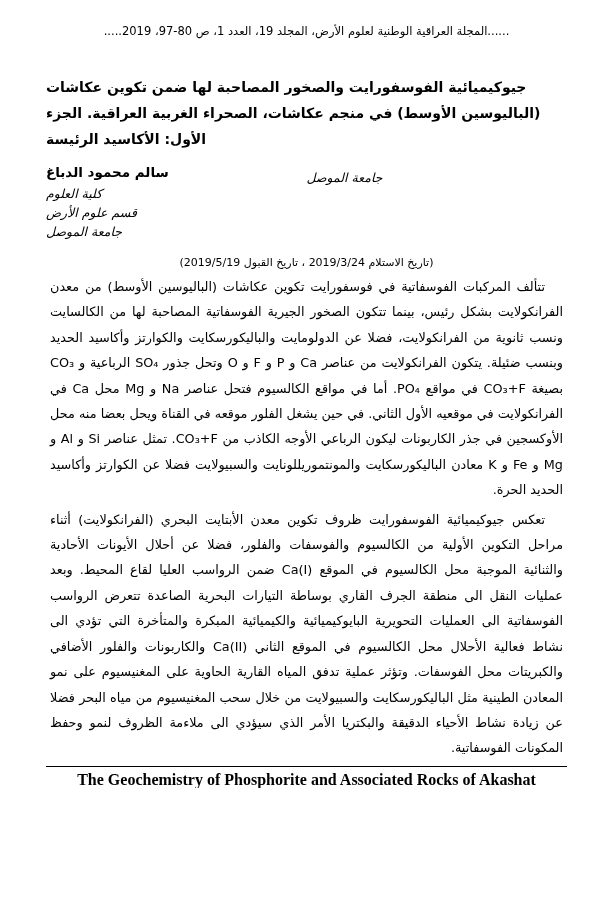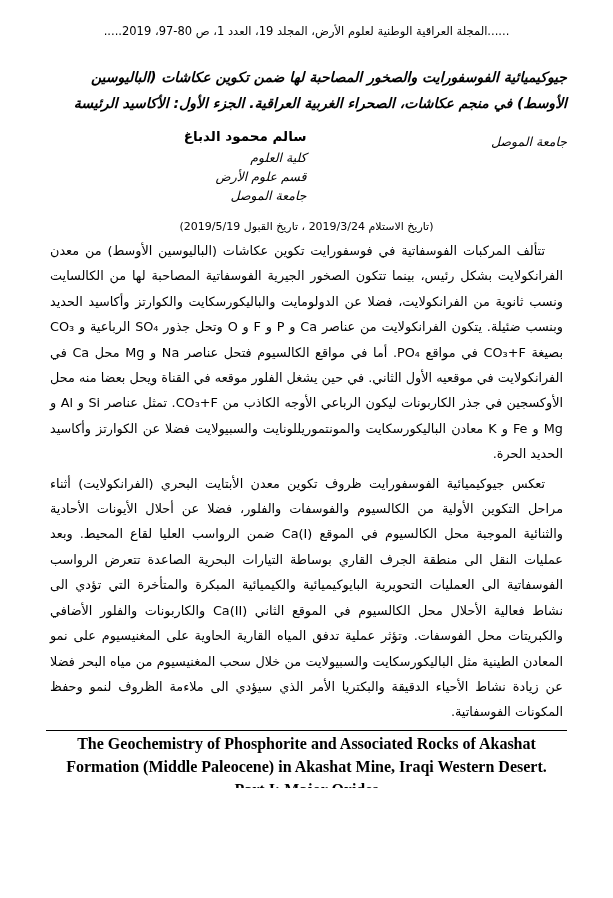--- a/index.html
+++ b/index.html
@@ -2,23 +2,23 @@
 <html><head>
 <meta charset="utf-8">
 <style>
   html,body { margin:0; padding:0; background:#ffffff; }
   .page {
     width:613px; height:788px; background:#ffffff; color:#000;
     box-sizing:border-box; padding:24px 46px 16px 46px; overflow:hidden;
     font-family:"DejaVu Sans", sans-serif;
   }
   .journal-header { direction:rtl; text-align:center; font-size:11.5px; letter-spacing:0; }
-  .ar-title { direction:rtl; text-align:right; font-weight:bold; font-size:14px; line-height:26px; margin-top:26px;font-style:italic; }
+  .ar-title { direction:rtl; text-align:left; font-weight:bold; font-size:14px; line-height:26px; margin-top:36px; }
   .ar-authors { display:flex; direction:rtl; margin-top:12px; }
-  .ar-author { flex:1; text-align:right; }
+  .ar-author { flex:1; text-align:left; }
   .ar-author-name { font-weight:bold; font-size:13.5px; }
   .ar-affil { font-style:italic; font-size:12.5px; line-height:19px; margin-top:4px; }
   .dates-line { direction:rtl; text-align:center; font-size:11px; margin-top:15px; }
   .abstract-heading { direction:rtl; text-align:center; font-weight:bold; font-size:14px; margin-top:17px; }
   .abstract { direction:rtl; text-align:justify; font-size:12.8px; line-height:25.4px; margin-top:5px; }
   .abstract p { margin:4px; text-indent:18px; }
   .keywords { margin:0; text-indent:0; }
   .keywords b { font-weight:bold; }
   .divider { border:none; border-top:1.6px solid #000; margin:5px 0 0 0; }
   .en-title { font-family:"Liberation Serif", serif; font-weight:bold; font-size:16px; line-height:23px; text-align:center; margin:1px auto 0; width:510px; }

